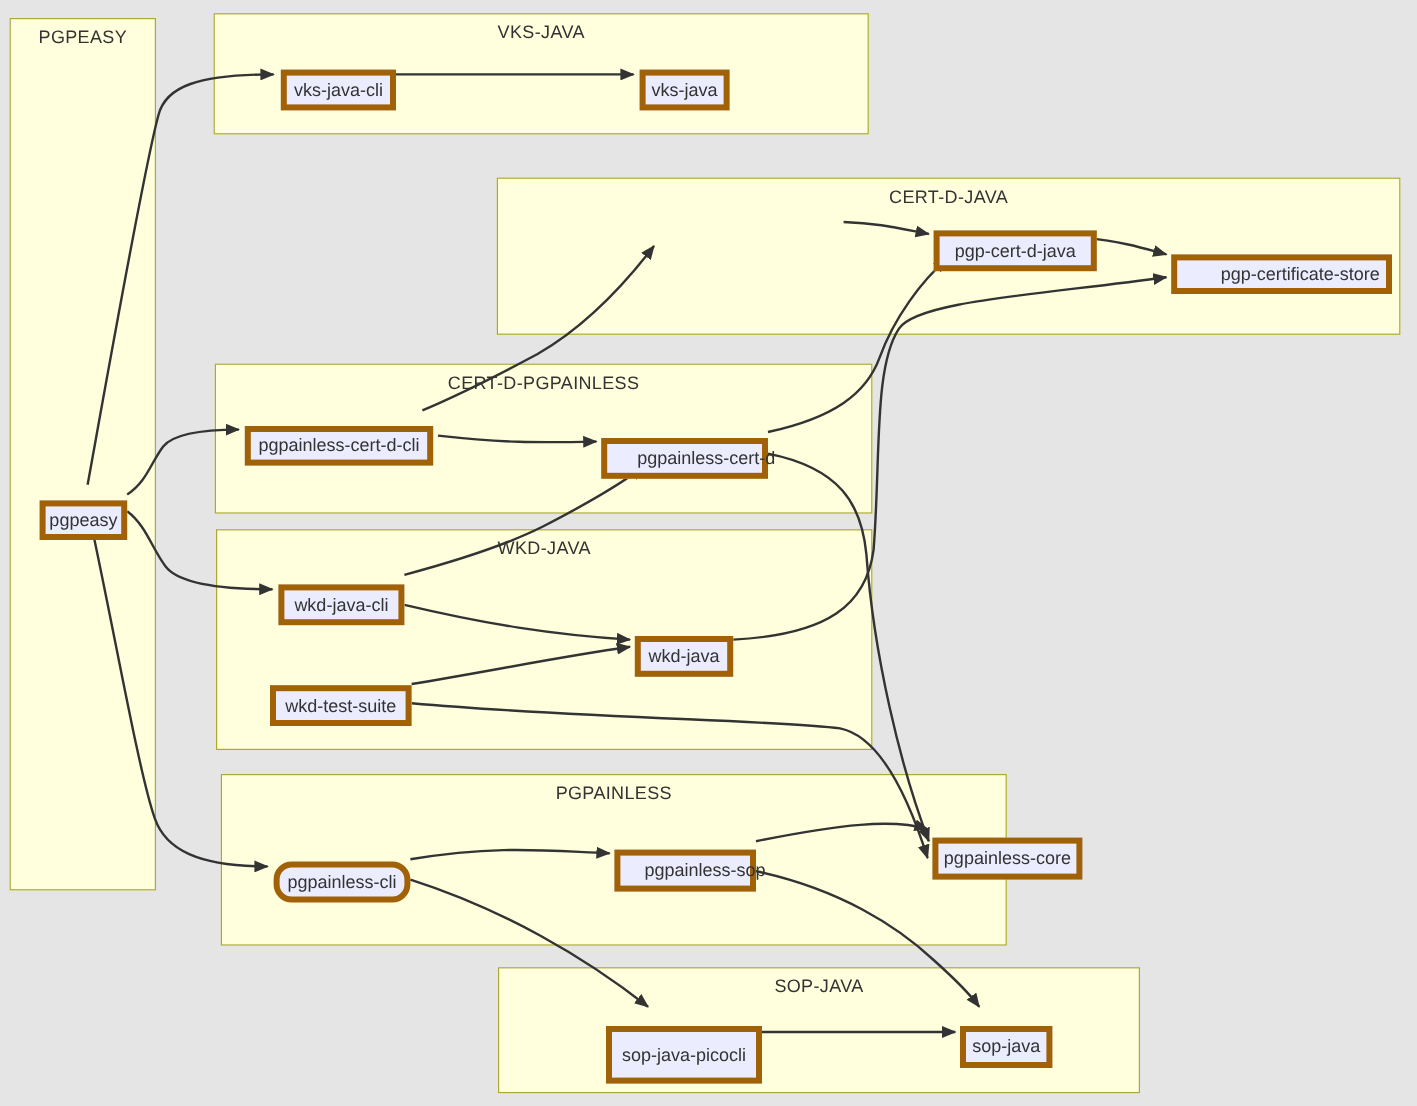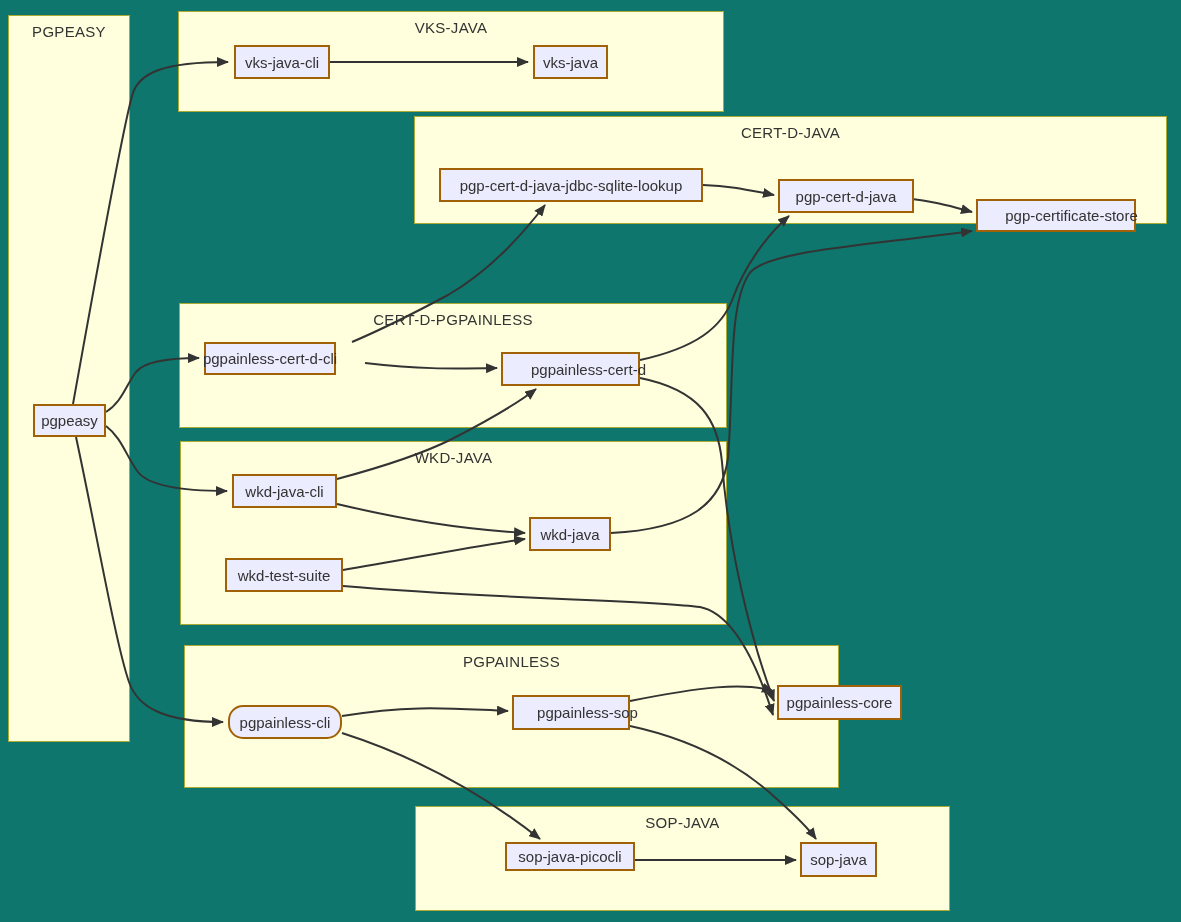--- a/index.html
+++ b/index.html
@@ -4,21 +4,21 @@
 <style>
   html, body {
     margin: 0;
     padding: 0;
     background: #000000;
   }
   .canvas {
     position: relative;
     width: 1181px;
     height: 922px;
-    background: #0f766e;
+    background: #e5e5e5;
     font-family: "Liberation Sans", sans-serif;
     overflow: hidden;
   }
   .layer {
     position: absolute;
     left: 0; top: 0;
     width: 1181px;
     height: 922px;
   }
   #edge-layer { pointer-events: none; }
@@ -34,47 +34,48 @@
     left: 0;
     width: 100%;
     text-align: center;
     color: #333333;
     font-size: 15px;
     letter-spacing: 0.3px;
   }
   .node {
     position: absolute;
     background: #ececff;
-    border: 2px solid #a16207;
+    border: 5px solid #a16207;
     box-sizing: border-box;
     display: flex;
     align-items: center;
     justify-content: center;
     color: #333333;
     font-size: 15px;
     white-space: nowrap;
+    margin-top: 13px;
   }
   .edge {
     fill: none;
     stroke: #333333;
     stroke-width: 2px;
   }
 </style>
 </head>
 <body>
 
 <div class="canvas">
   <div id="cluster-layer" class="layer">
       <div class="cluster" style="left: 8px; top: 15px; width: 122px; height: 727px;">
         <div class="cluster-label">PGPEASY</div>
       </div>
       <div class="cluster" style="left: 178px; top: 11px; width: 546px; height: 101px;">
         <div class="cluster-label">VKS-JAVA</div>
       </div>
-      <div class="cluster" style="left: 414px; top: 116px; width: 753px; height: 108px; padding-left: 46px;">
+      <div class="cluster" style="left: 414px; top: 148px; width: 753px; height: 131px; padding-left: 46px;">
         <div class="cluster-label">CERT-D-JAVA</div>
       </div>
       <div class="cluster" style="left: 179px; top: 303px; width: 548px; height: 125px;">
         <div class="cluster-label">CERT-D-PGPAINLESS</div>
       </div>
       <div class="cluster" style="left: 180px; top: 441px; width: 547px; height: 184px;">
         <div class="cluster-label">WKD-JAVA</div>
       </div>
       <div class="cluster" style="left: 184px; top: 645px; width: 655px; height: 143px; padding-left: 42px;">
         <div class="cluster-label">PGPAINLESS</div>
@@ -108,27 +109,26 @@
       <path class="edge" d="M 342 716 C 415 704 455 709 508 711" marker-end="url(#arrowhead)"></path>
       <path class="edge" d="M 342 733 C 420 758 488 798 540 839" marker-end="url(#arrowhead)"></path>
       <path class="edge" d="M 630 701 C 700 687 744 682 773 691" marker-end="url(#arrowhead)"></path>
       <path class="edge" d="M 630 726 C 700 741 748 772 778 800 C 797 817 808 828 816 839" marker-end="url(#arrowhead)"></path>
       <path class="edge" d="M 635 860 L 796 860" marker-end="url(#arrowhead)"></path>
     </svg>
   <div id="node-layer" class="layer">
       <div class="node" style="left: 33px; top: 404px; width: 73px; height: 33px;">pgpeasy</div>
       <div class="node" style="left: 234px; top: 45px; width: 96px; height: 34px;">vks-java-cli</div>
       <div class="node" style="left: 533px; top: 45px; width: 75px; height: 34px;">vks-java</div>
-      <div class="node" style="left: 439px; top: 168px; width: 264px; height: 34px;">pgp-cert-d-java-jdbc-sqlite-lookup</div>
       <div class="node" style="left: 778px; top: 179px; width: 136px; height: 34px;">pgp-cert-d-java</div>
-      <div class="node" style="left: 976px; top: 199px; width: 160px; height: 33px; padding-left: 31px;">pgp-certificate-store</div>
-      <div class="node" style="left: 204px; top: 342px; width: 132px; height: 33px;">pgpainless-cert-d-cli</div>
+      <div class="node" style="left: 976px; top: 199px; width: 184px; height: 33px; padding-left: 31px;">pgp-certificate-store</div>
+      <div class="node" style="left: 204px; top: 342px; width: 157px; height: 33px;">pgpainless-cert-d-cli</div>
       <div class="node" style="left: 501px; top: 352px; width: 139px; height: 34px; padding-left: 36px;">pgpainless-cert-d</div>
       <div class="node" style="left: 232px; top: 474px; width: 105px; height: 34px;">wkd-java-cli</div>
       <div class="node" style="left: 529px; top: 517px; width: 82px; height: 34px;">wkd-java</div>
       <div class="node" style="left: 225px; top: 558px; width: 118px; height: 34px;">wkd-test-suite</div>
       <div class="node" style="left: 228px; top: 705px; width: 114px; height: 34px; border-radius: 15px;">pgpainless-cli</div>
       <div class="node" style="left: 512px; top: 695px; width: 118px; height: 35px; padding-left: 33px;">pgpainless-sop</div>
       <div class="node" style="left: 777px; top: 685px; width: 125px; height: 35px;">pgpainless-core</div>
-      <div class="node" style="left: 505px; top: 842px; width: 130px; height: 29px;">sop-java-picocli</div>
+      <div class="node" style="left: 505px; top: 842px; width: 130px; height: 48px;">sop-java-picocli</div>
       <div class="node" style="left: 800px; top: 842px; width: 77px; height: 35px;">sop-java</div>
     </div>
 </div>
 
 </body></html>

